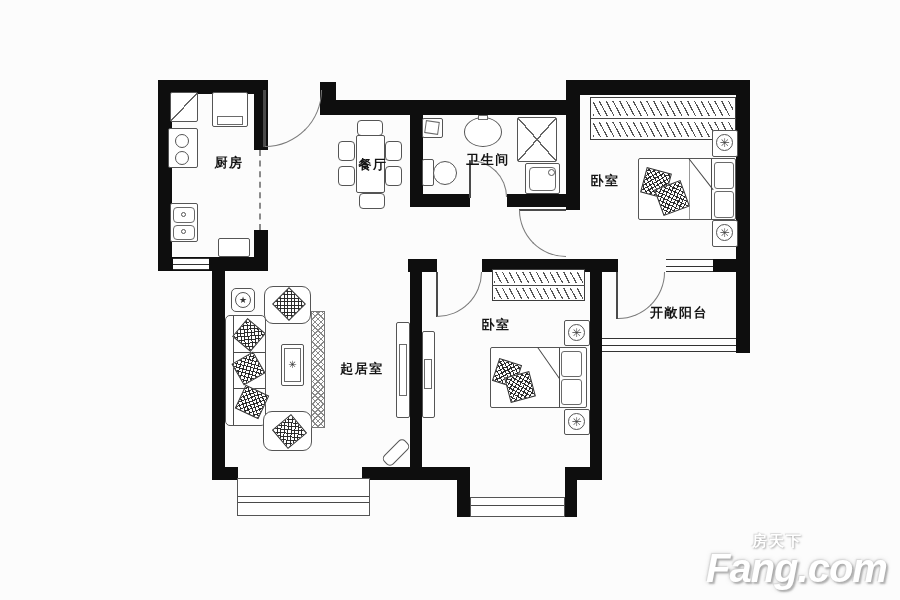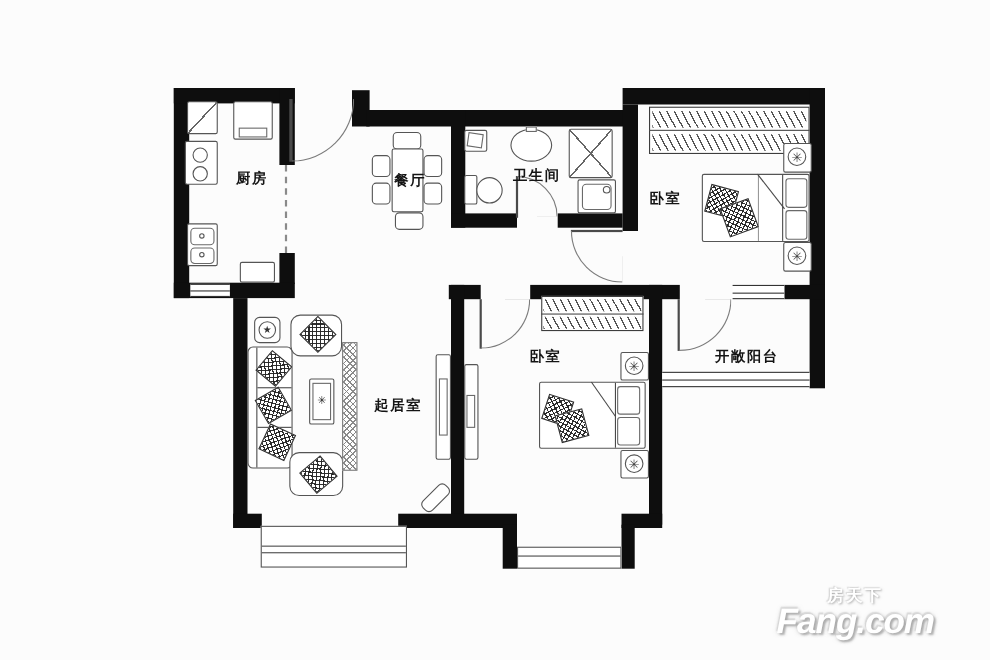--- a/index.html
+++ b/index.html
@@ -29,21 +29,21 @@
   .dg1{background-image:linear-gradient(to bottom right,transparent calc(50% - .7px),#666 calc(50% - .7px) calc(50% + .7px),transparent calc(50% + .7px));}
   .dgx{background-image:
     linear-gradient(to bottom right,transparent calc(50% - .7px),#666 calc(50% - .7px) calc(50% + .7px),transparent calc(50% + .7px)),
     linear-gradient(to top right,transparent calc(50% - .7px),#666 calc(50% - .7px) calc(50% + .7px),transparent calc(50% + .7px));}
   .chair{border:1.5px solid #555;border-radius:4px;background:#fff;}
   .fan{border:1px solid #555;border-radius:50%;color:#444;display:flex;align-items:center;justify-content:center;font-size:12px;line-height:1;background:#fff;}
   .lbl{font-weight:bold;font-size:13px;line-height:1;color:#141414;letter-spacing:1.5px;transform:translate(-50%,-50%);white-space:nowrap;}
   .glyph{color:#333;font-size:10px;line-height:1;display:flex;align-items:center;justify-content:center;}
   .dash{border-left:2px dashed #8a8a8a;background:transparent;}
   #wm{position:absolute;right:6px;bottom:4px;width:200px;height:64px;pointer-events:none;}
-  #wm .en{position:absolute;left:12px;top:14px;font-size:32px;font-weight:bold;font-style:italic;color:#fff;letter-spacing:-1px;
+  #wm .en{position:absolute;left:12px;top:14px;font-size:40px;font-weight:bold;font-style:italic;color:#fff;letter-spacing:-1px;
       text-shadow:2px 2px 2px rgba(140,140,140,.65),-1px -1px 1px rgba(210,210,210,.8),0 0 4px rgba(160,160,160,.5);}
   #wm .cn{position:absolute;left:58px;top:0px;font-size:15px;font-weight:bold;color:#fff;letter-spacing:2px;
       text-shadow:1px 1px 2px rgba(140,140,140,.7),-1px -1px 1px rgba(210,210,210,.8);}
 </style>
 </head>
 <body>
 
 <div id="canvas">
 
   <div class="a wall" style="left:158px;top:80px;width:14px;height:191px"></div>
@@ -196,20 +196,20 @@
   <div class="a box" style="left:396px;top:322px;width:14px;height:96px"></div>
   <div class="a thin" style="left:399px;top:344px;width:8px;height:52px"></div>
   <div class="a box" style="left:381px;top:446px;width:30px;height:13px;border-radius:5px;transform:rotate(-45deg)"></div>
 
   <div class="a lbl" style="left:229px;top:162px">厨房</div>
   <div class="a lbl" style="left:373px;top:164px">餐厅</div>
   <div class="a lbl" style="left:488px;top:159px">卫生间</div>
   <div class="a lbl" style="left:605px;top:180px">卧室</div>
   <div class="a lbl" style="left:496px;top:324px">卧室</div>
   <div class="a lbl" style="left:362px;top:368px">起居室</div>
-  <div class="a lbl" style="left:679px;top:324px">开敞阳台</div>
+  <div class="a lbl" style="left:679px;top:312px">开敞阳台</div>
 
   <div id="wm">
     <div class="cn">房天下</div>
     <div class="en">Fang.com</div>
   </div>
 
 </div>
 
 </body></html>

